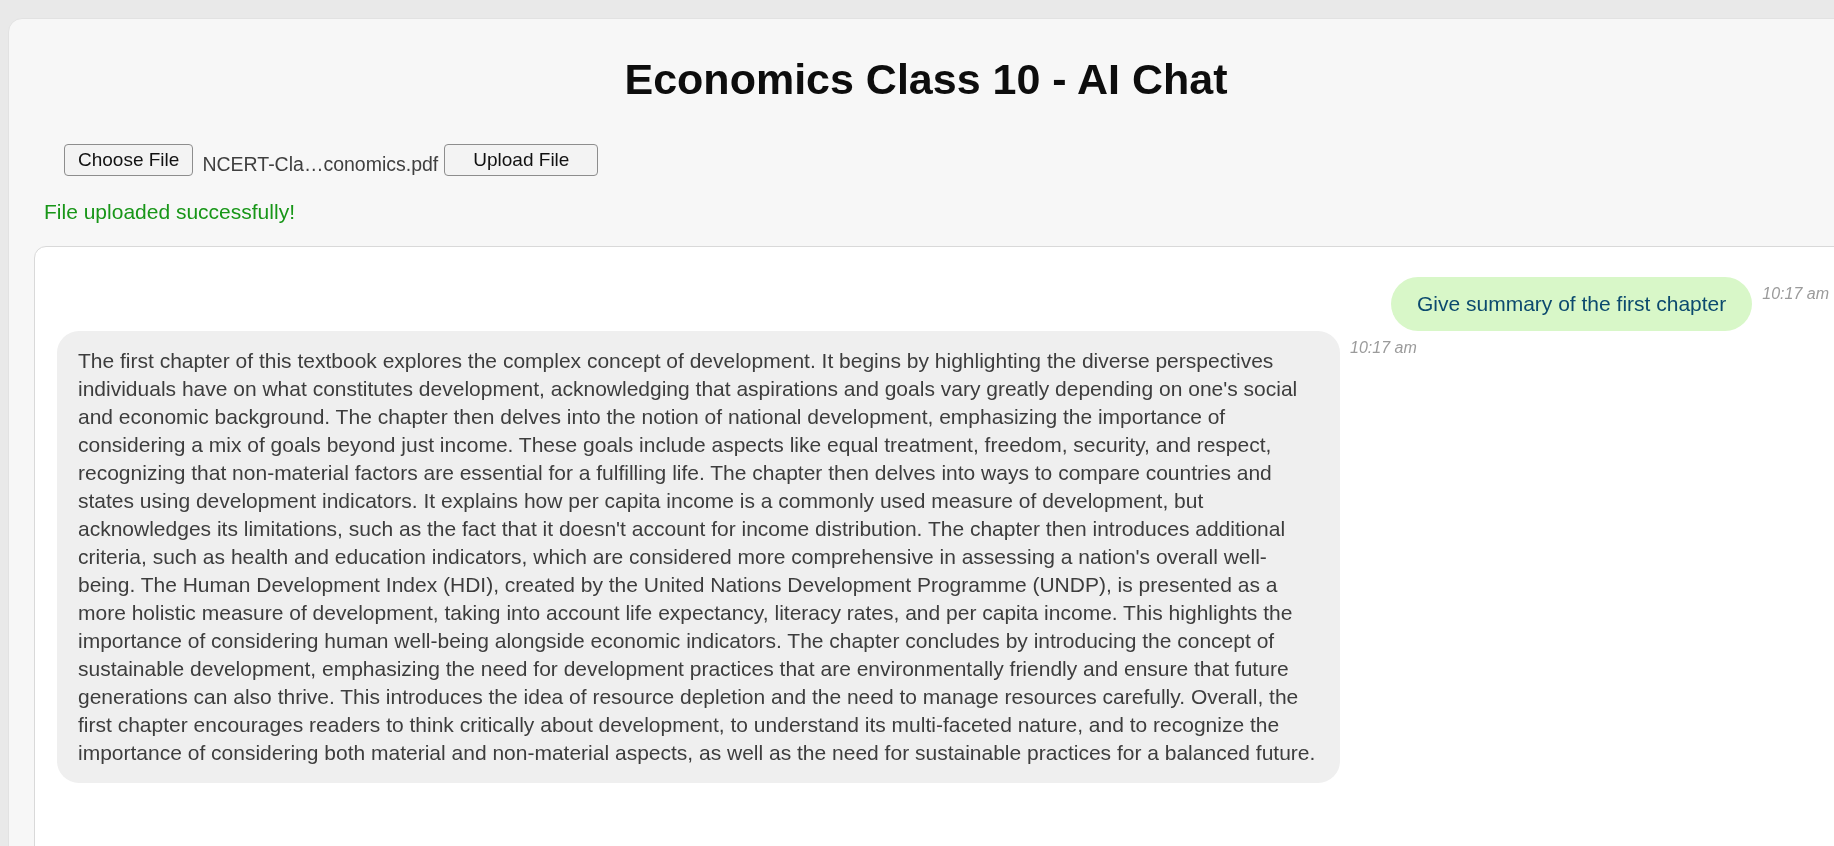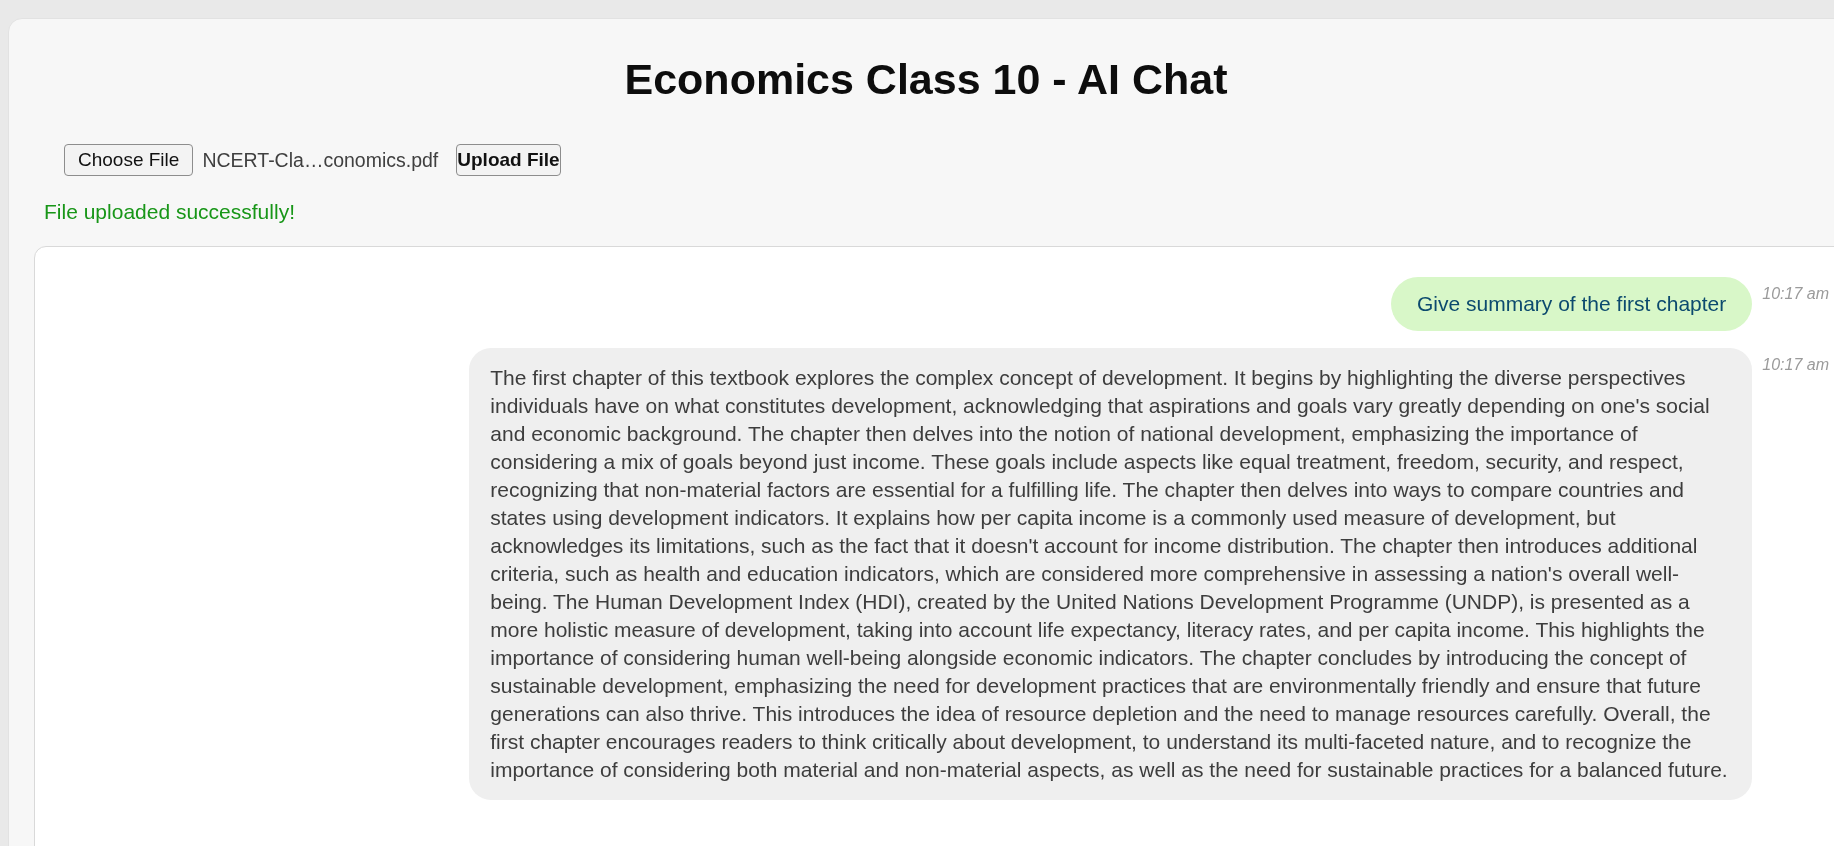--- a/index.html
+++ b/index.html
@@ -52,23 +52,22 @@
     cursor: pointer;
     white-space: nowrap;
   }
   .file-name {
     margin-left: 9px;
     font-size: 19.5px;
     color: #404040;
     white-space: nowrap;
   }
   .upload-btn {
-    margin-left: 18px;
-    padding: 4px 0;
-    font-weight: bold;
+    margin-left: 6px;
+    padding: 4px 28px;
   }
   .status {
     margin: 24px 0 0 35px;
     font-size: 21px;
     color: #189618;
   }
   .chat-box {
     margin: 22px 0 0 25px;
     width: 1820px;
     height: 700px;
@@ -80,22 +79,21 @@
     overflow: hidden;
   }
   .msg-row {
     display: flex;
     align-items: flex-start;
   }
   .msg-row.user {
     justify-content: flex-end;
   }
   .msg-row.ai {
-    justify-content: flex-end;
-    margin-top: 17px;
+    justify-content: flex-start;
   }
   .bubble {
     font-size: 21px;
     line-height: 28px;
   }
   .bubble.user-bubble {
     background: #d8f7c8;
     color: #0c4a6e;
     border-radius: 28px;
     padding: 13px 26px;
@@ -120,21 +118,21 @@
   .msg-row.ai .timestamp { margin-left: 10px; }
 </style>
 </head>
 <body>
 
 <div class="panel">
 
   <h1 class="page-title">Economics Class 10 - AI Chat</h1>
 
   <div class="upload-row">
-    <div style="display:flex;align-items:center;padding-left:20px;">
+    <div style="display:flex;align-items:flex-end;padding-left:20px;">
       <button class="btn">Choose File</button>
       <span class="file-name">NCERT-Cla…conomics.pdf</span>
     </div>
     <button class="btn upload-btn">Upload File</button>
   </div>
 
   <div class="status">File uploaded successfully!</div>
 
   <div class="chat-box">
 

